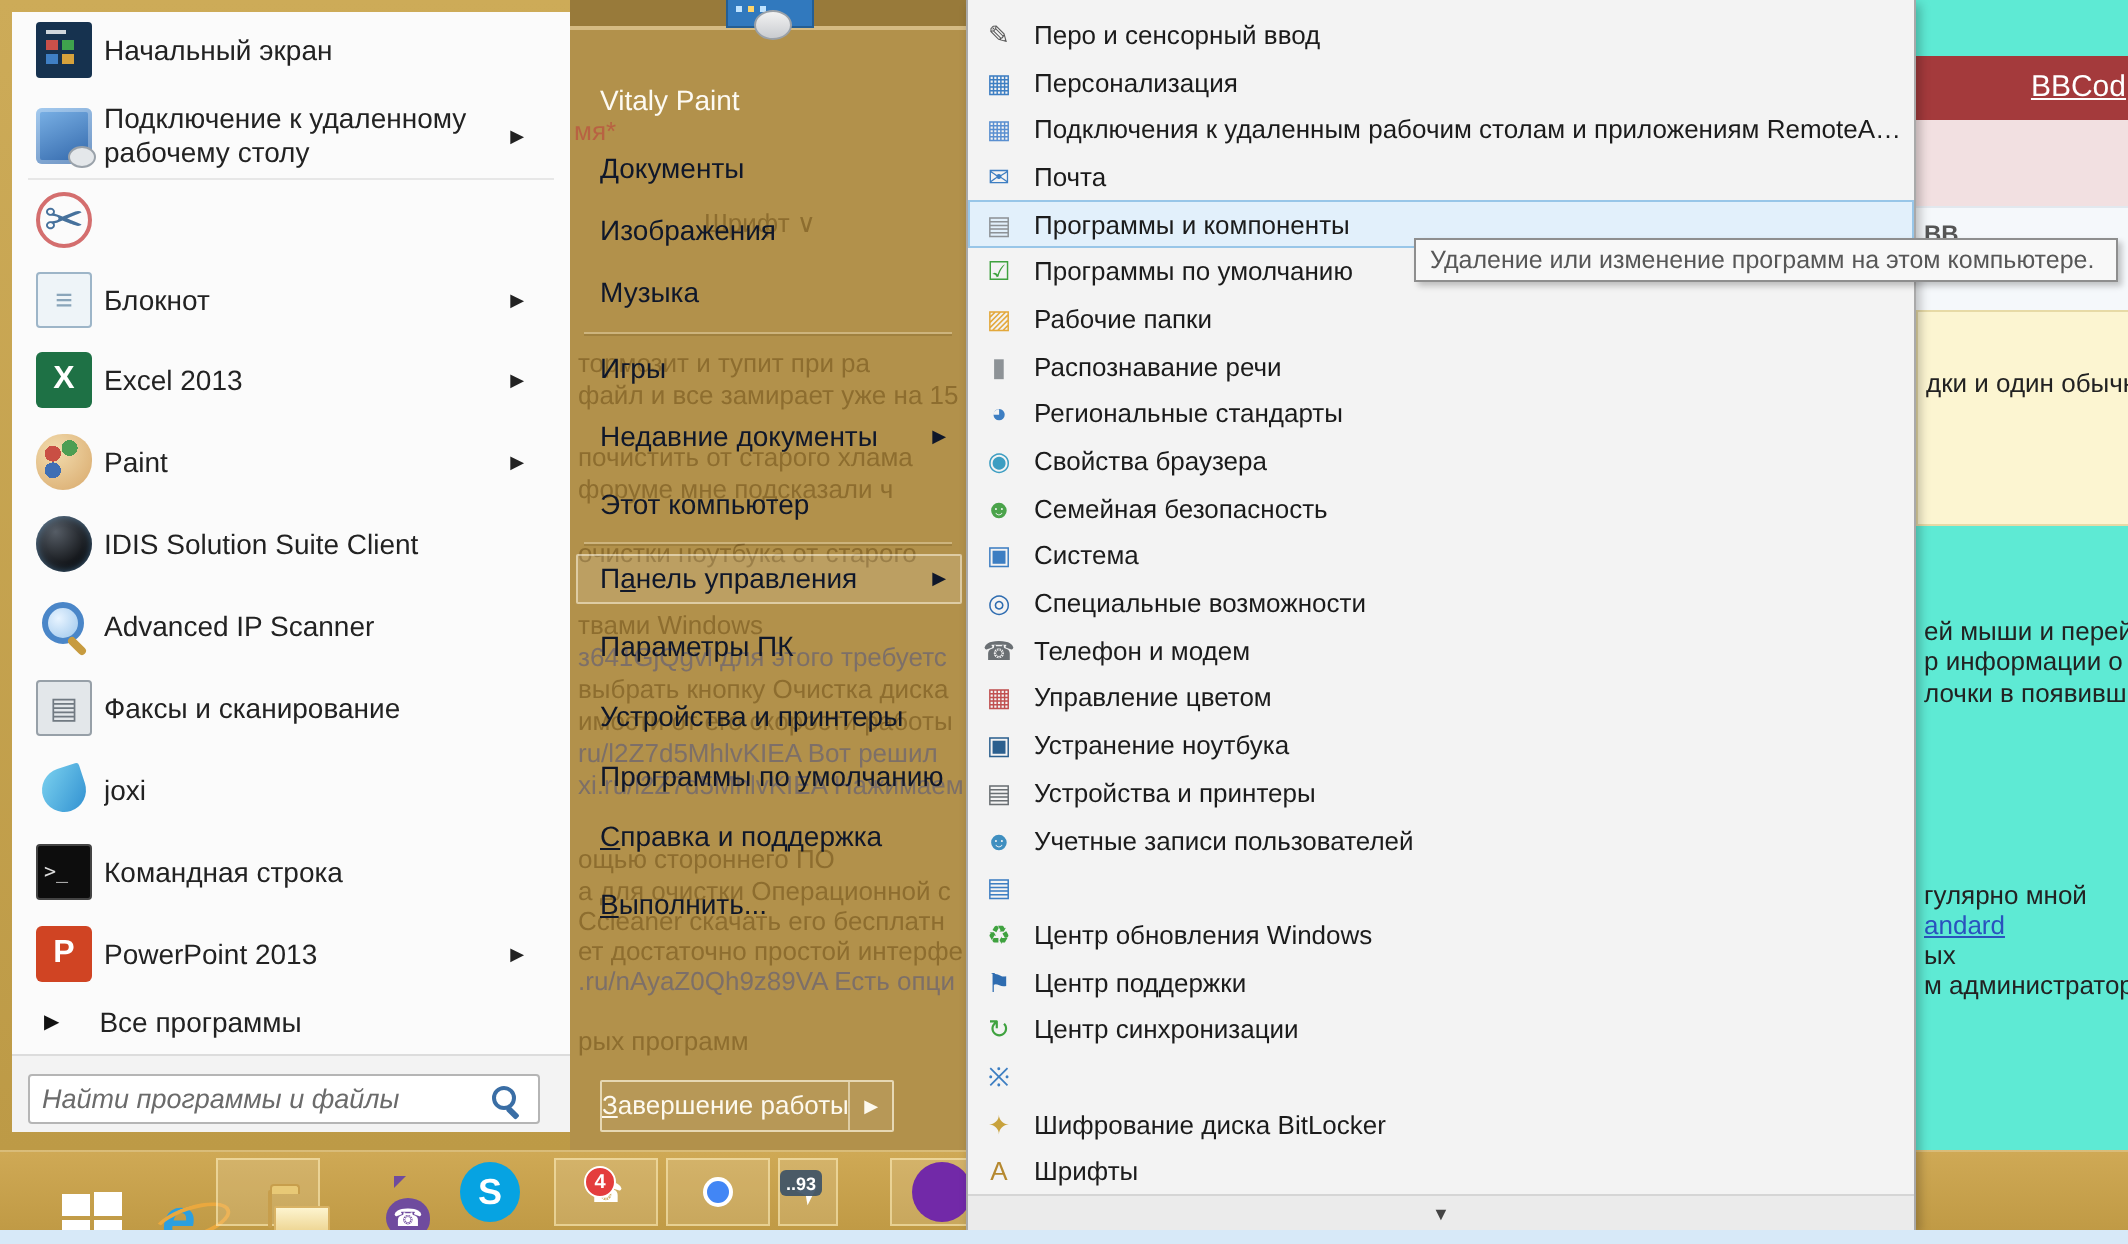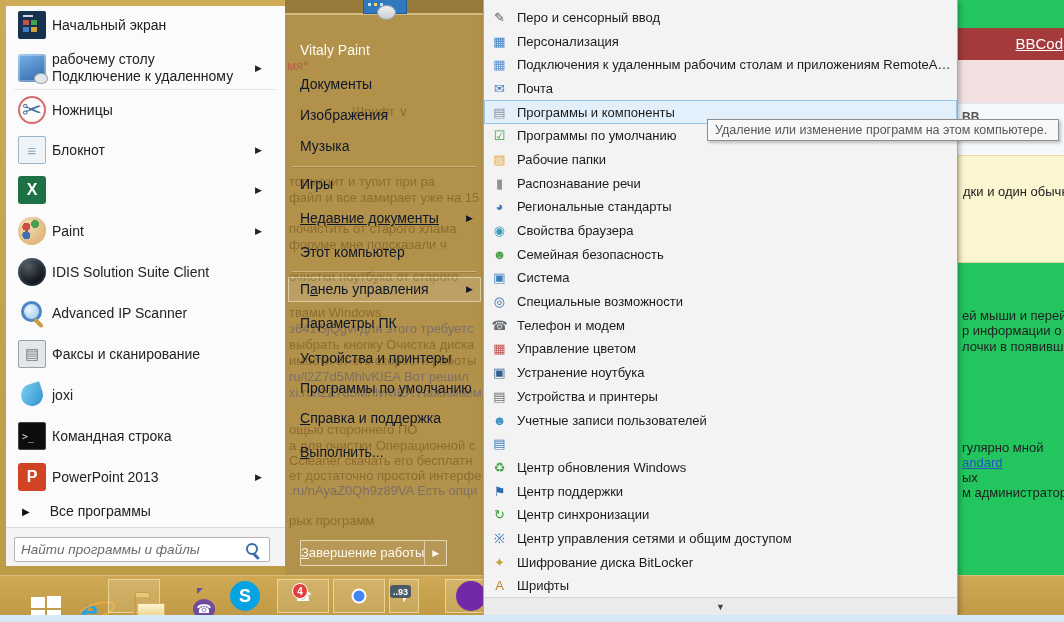--- a/index.html
+++ b/index.html
@@ -1,21 +1,21 @@
 <!DOCTYPE html>
 <html><head>
 <meta charset="utf-8">
 <style>
   * { margin:0; padding:0; box-sizing:border-box; }
   html,body { width:1064px; height:622px; overflow:hidden; }
   body { font-family:"Liberation Sans", sans-serif; position:relative; background:#fff; }
   .abs { position:absolute; }
 
   
-  #bg-page { left:958px; top:0; width:106px; height:578px; background:#22c55e; z-index:1; }
+  #bg-page { left:958px; top:0; width:106px; height:578px; background:#5eead4; z-index:1; }
   .band { position:absolute; left:0; width:106px; }
   #band-red { top:28px; height:32px; background:#a43a3c; }
   #bbcode-link { position:absolute; top:7px; right:1px; color:#fff; font-size:15px; text-decoration:underline; white-space:nowrap; }
   #band-pink { top:60px; height:43px; background:#f2e0e1; }
   #band-toolbar { top:103px; height:52px; background:#f5f8fb; border-top:1px solid #e2e8ee; }
   #bb-btn { position:absolute; top:6px; left:4px; font-size:12px; font-weight:bold; color:#555; }
   #band-yellow { top:155px; height:108px; background:#fcf5d1; border:1px solid #e7daa6; border-right:none; }
   .pg-line { position:absolute; left:4px; white-space:nowrap; font-size:13px; color:#222; }
   .pg-line.link { color:#2a52be; text-decoration:underline; }
 
@@ -194,37 +194,37 @@
   <div id="left-white">
     <div>
 
     <div class="li" style="top: 2px;">
           <span class="ic ic-start"></span>
           <span class="llab">Начальный экран</span>
 
         </div>
         <div class="li tall" style="top: 40px;">
           <span class="ic ic-monitor"></span>
+          <span class="llab">Подключение к удаленному</span>
           <span class="llab">рабочему столу</span>
-          <span class="llab">Подключение к удаленному</span>
           <span class="arr">▶</span>
         </div>
         <div class="li" style="top: 87px;">
           <span class="ic ic-scissors">✂</span>
-          <span class="llab">Ножницы</span>
 
         </div>
         <div class="li" style="top: 127px;">
           <span class="ic ic-notepad">≡</span>
           <span class="llab">Блокнот</span>
 
           <span class="arr">▶</span>
         </div>
         <div class="li" style="top: 167px;">
           <span class="ic ic-excel">X</span>
+          <span class="llab">Excel 2013</span>
 
           <span class="arr">▶</span>
         </div>
         <div class="li" style="top: 208px;">
           <span class="ic ic-paint"></span>
           <span class="llab">Paint</span>
 
           <span class="arr">▶</span>
         </div>
         <div class="li" style="top: 249px;">
@@ -311,21 +311,21 @@
         
       </div>
       <div class="mi" style="top: 134px;">
         <span>Музыка</span><span class="ul"></span><span></span>
         
       </div>
       <div class="mi" style="top: 172px;">
         <span>Игры</span><span class="ul"></span><span></span>
         
       </div>
-      <div class="mi" style="top: 206px; text-decoration: underline;">
+      <div class="mi" style="top: 206px;">
         <span>Недавние документы</span><span class="ul"></span><span></span>
         <span class="arr">▶</span>
       </div>
       <div class="mi" style="top: 240px;">
         <span>Этот компьютер</span><span class="ul"></span><span></span>
         
       </div>
       <div class="mi sel" style="top: 277px;">
         <span>П</span><span class="ul">а</span><span>нель управления</span>
         <span class="arr">▶</span>
@@ -445,21 +445,20 @@
       <div class="fr">
         <span class="fico" style="color: rgb(46, 108, 176);">⚑</span>
         <span class="flab">Центр поддержки</span>
       </div>
       <div class="fr">
         <span class="fico" style="color: rgb(63, 162, 63);">↻</span>
         <span class="flab">Центр синхронизации</span>
       </div>
       <div class="fr">
         <span class="fico" style="color: rgb(61, 126, 194);">※</span>
-        <span class="flab">Центр управления сетями и общим доступом</span>
       </div>
       <div class="fr">
         <span class="fico" style="color: rgb(200, 162, 60);">✦</span>
         <span class="flab">Шифрование диска BitLocker</span>
       </div>
       <div class="fr">
         <span class="fico" style="color: rgb(181, 136, 47);">A</span>
         <span class="flab">Шрифты</span>
       </div>
     </div>

